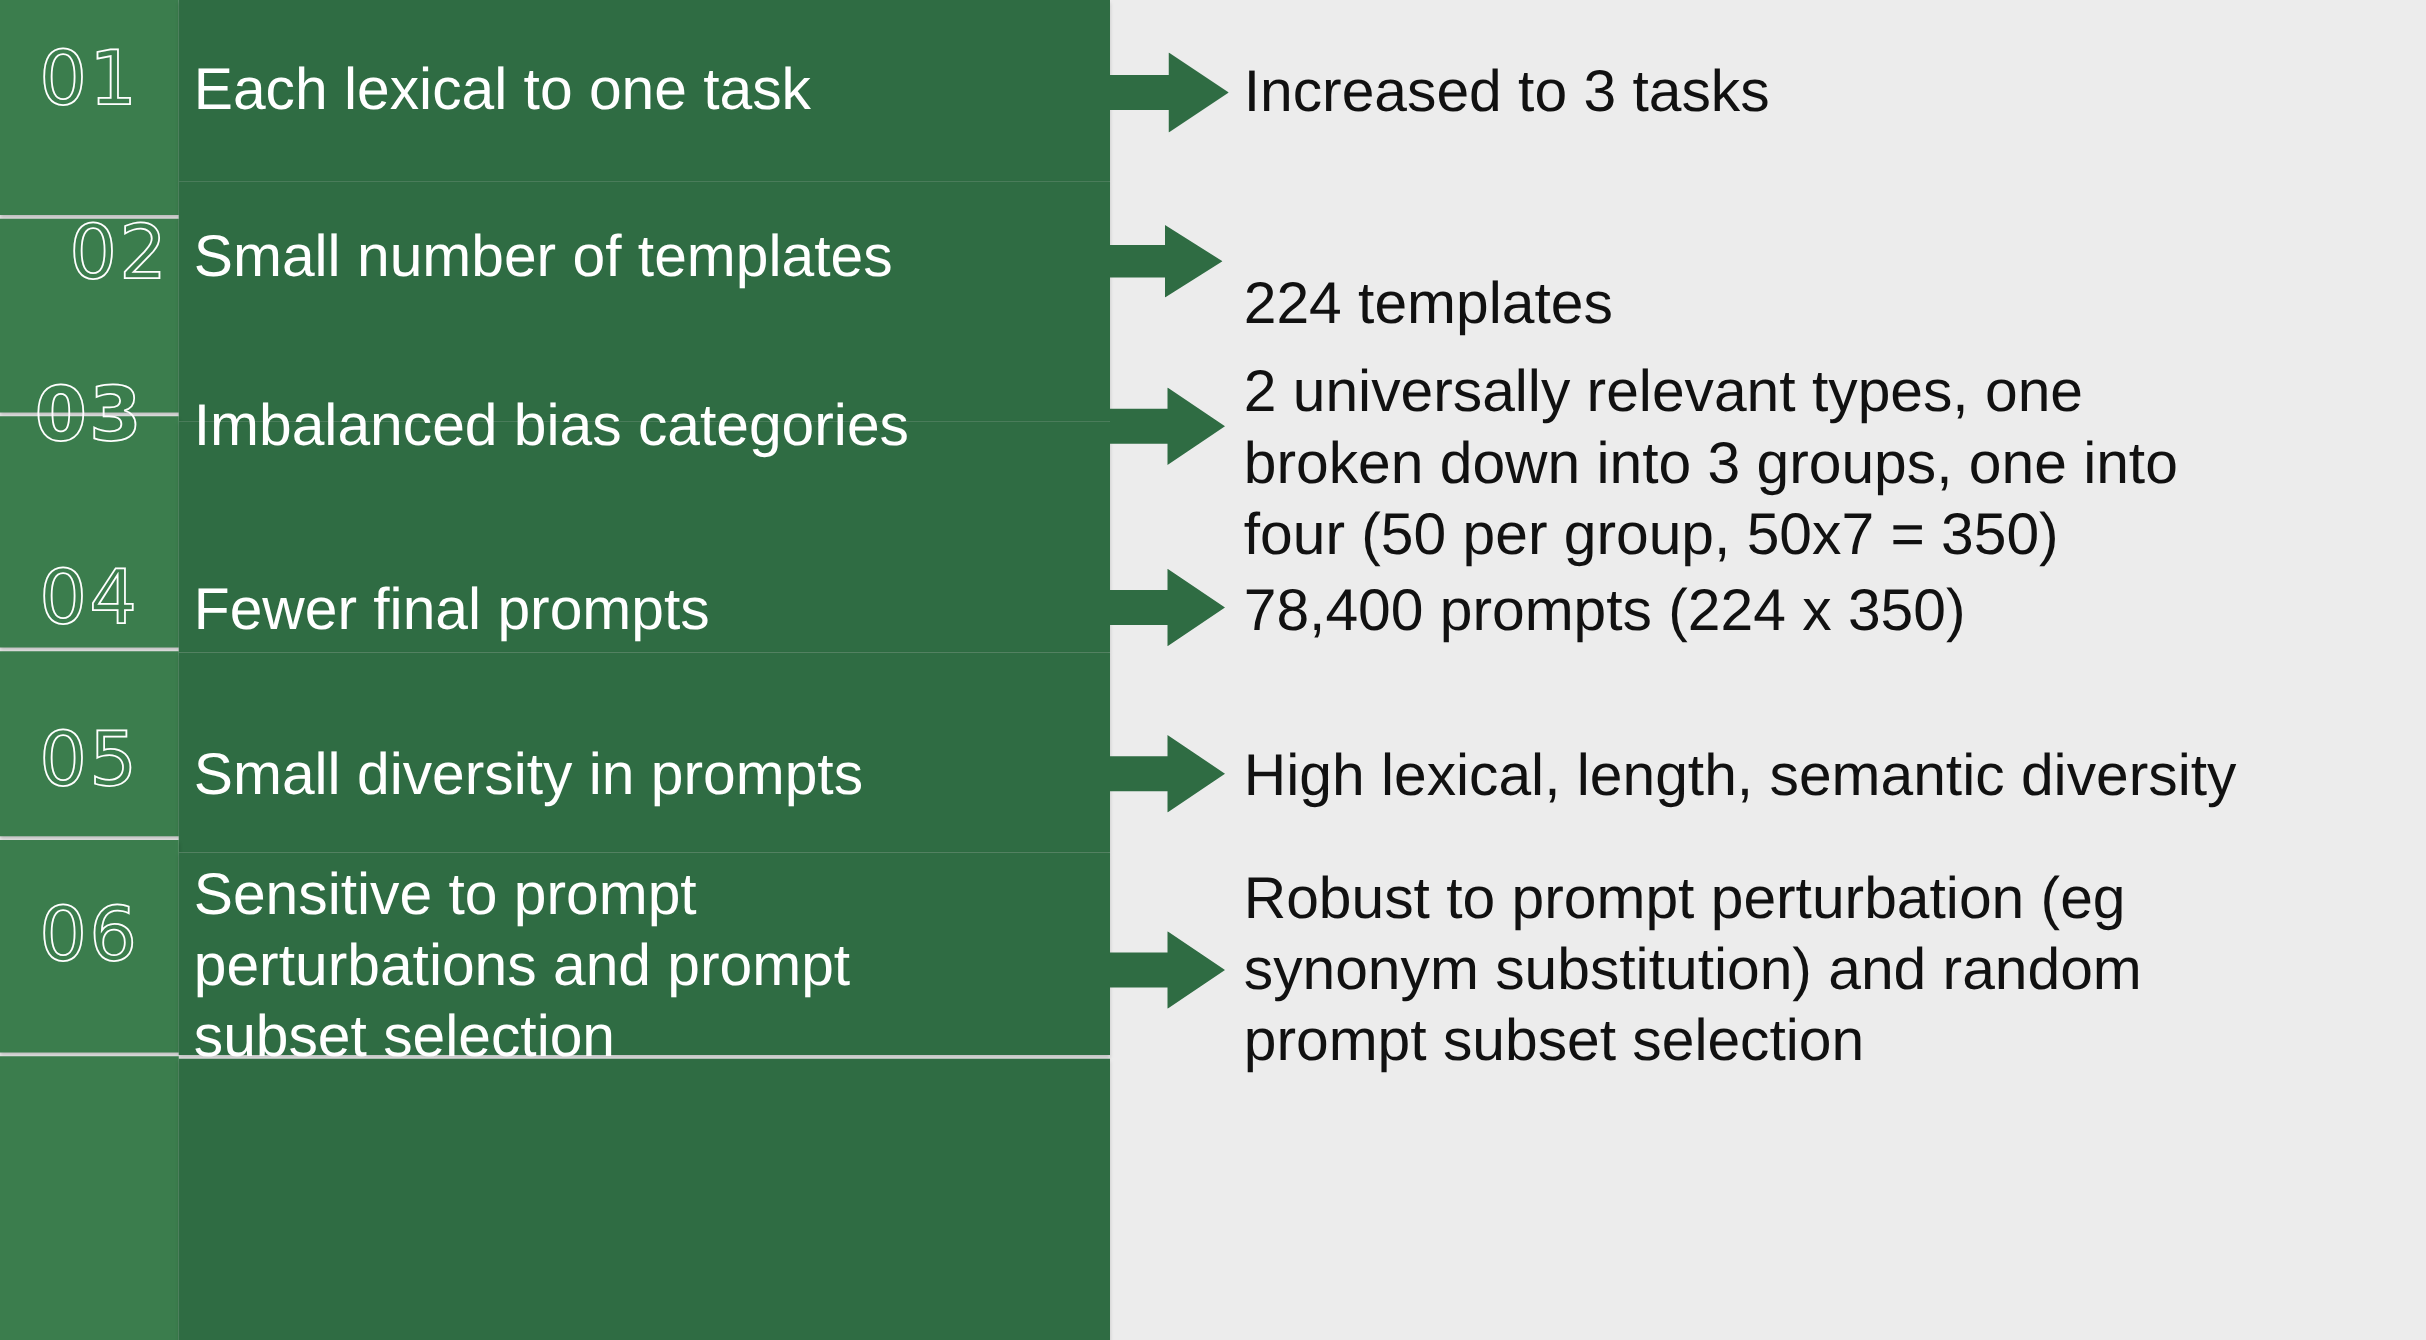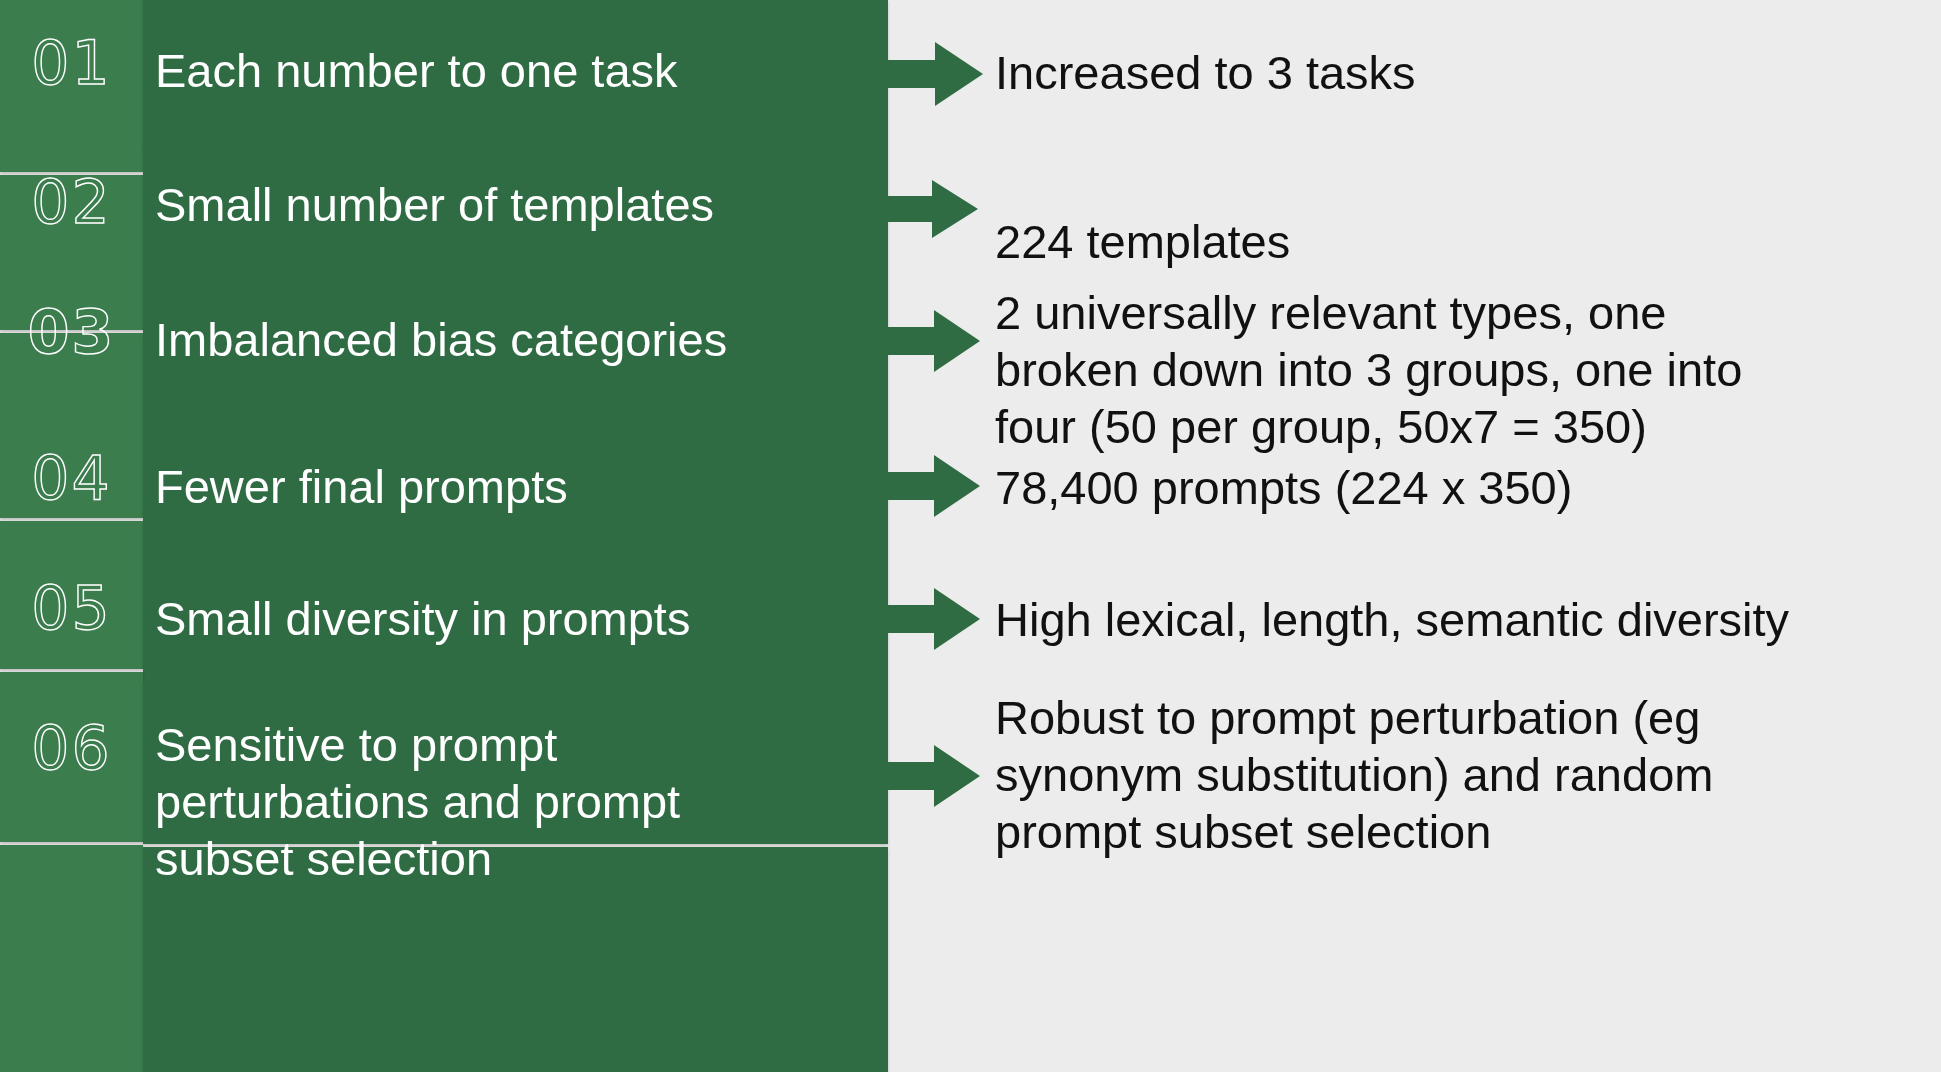--- a/index.html
+++ b/index.html
@@ -87,31 +87,31 @@
   .arrow svg { display: block; }
 </style>
 </head>
 <body>
 
 <div id="stage">
 
   <div class="num-strip" style="top:0px; height:172px;"></div>
   <div class="main-panel" style="top:0px; height:145px;"></div>
   <div class="num-text" style="top:33px;">01</div>
-  <div class="left-text" style="top:42px;">Each number to one task</div>
+  <div class="left-text" style="top:42px;">Each lexical to one task</div>
   <span class="arrow" style="left:888px; top:42px;">
     <svg width="95" height="64" viewBox="0 0 95 64" xmlns="http://www.w3.org/2000/svg">
       <polygon points="0,18 47,18 47,0 95,32 47,64 47,46 0,46" fill="#2f6c43"></polygon>
     </svg>
   </span>
   <div class="right-text" style="top:44px;">Increased to 3 tasks</div>
 
   <div class="num-strip" style="top:175px; height:155px;"></div>
   <div class="main-panel" style="top:145px; height:192px;"></div>
-  <div class="num-text" style="top:172px;">02</div>
+  <div class="num-text" style="top:172px;padding-left:24px;">02</div>
   <div class="left-text" style="top:176px;">Small number of templates</div>
   <span class="arrow" style="left:888px; top:180px;">
     <svg width="90" height="58" viewBox="0 0 90 58" xmlns="http://www.w3.org/2000/svg">
       <polygon points="0,16 44,16 44,0 90,29 44,58 44,42 0,42" fill="#2f6c43"></polygon>
     </svg>
   </span>
   <div class="right-text" style="top:177px;margin-top:36px;">224 templates</div>
 
   <div class="num-strip" style="top:333px; height:185px;"></div>
   <div class="main-panel" style="top:337px; height:185px;"></div>
@@ -144,21 +144,21 @@
   <span class="arrow" style="left:888px; top:588px;">
     <svg width="92" height="62" viewBox="0 0 92 62" xmlns="http://www.w3.org/2000/svg">
       <polygon points="0,17 46,17 46,0 92,31 46,62 46,45 0,45" fill="#2f6c43"></polygon>
     </svg>
   </span>
   <div class="right-text" style="top:591px;">High lexical, length, semantic diversity</div>
 
   <div class="num-strip" style="top:845px; height:227px;"></div>
   <div class="main-panel" style="top:847px; height:225px;"></div>
   <div class="num-text" style="top:718px;">06</div>
-  <div class="left-text" style="top:686px;margin-top:30px;">Sensitive to prompt
+  <div class="left-text" style="top:686px;">Sensitive to prompt
 perturbations and prompt
 subset selection</div>
   <span class="arrow" style="left:888px; top:745px;">
     <svg width="92" height="62" viewBox="0 0 92 62" xmlns="http://www.w3.org/2000/svg">
       <polygon points="0,17 46,17 46,0 92,31 46,62 46,45 0,45" fill="#2f6c43"></polygon>
     </svg>
   </span>
   <div class="right-text" style="top:689px;">Robust to prompt perturbation (eg
 synonym substitution) and random
 prompt subset selection</div>

